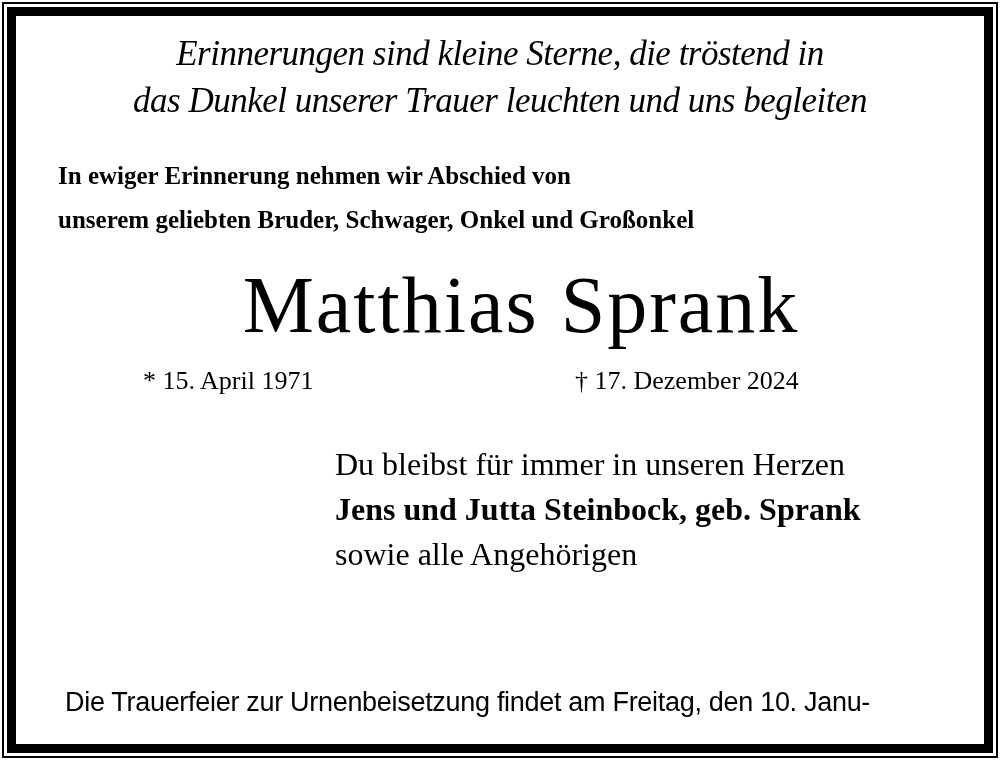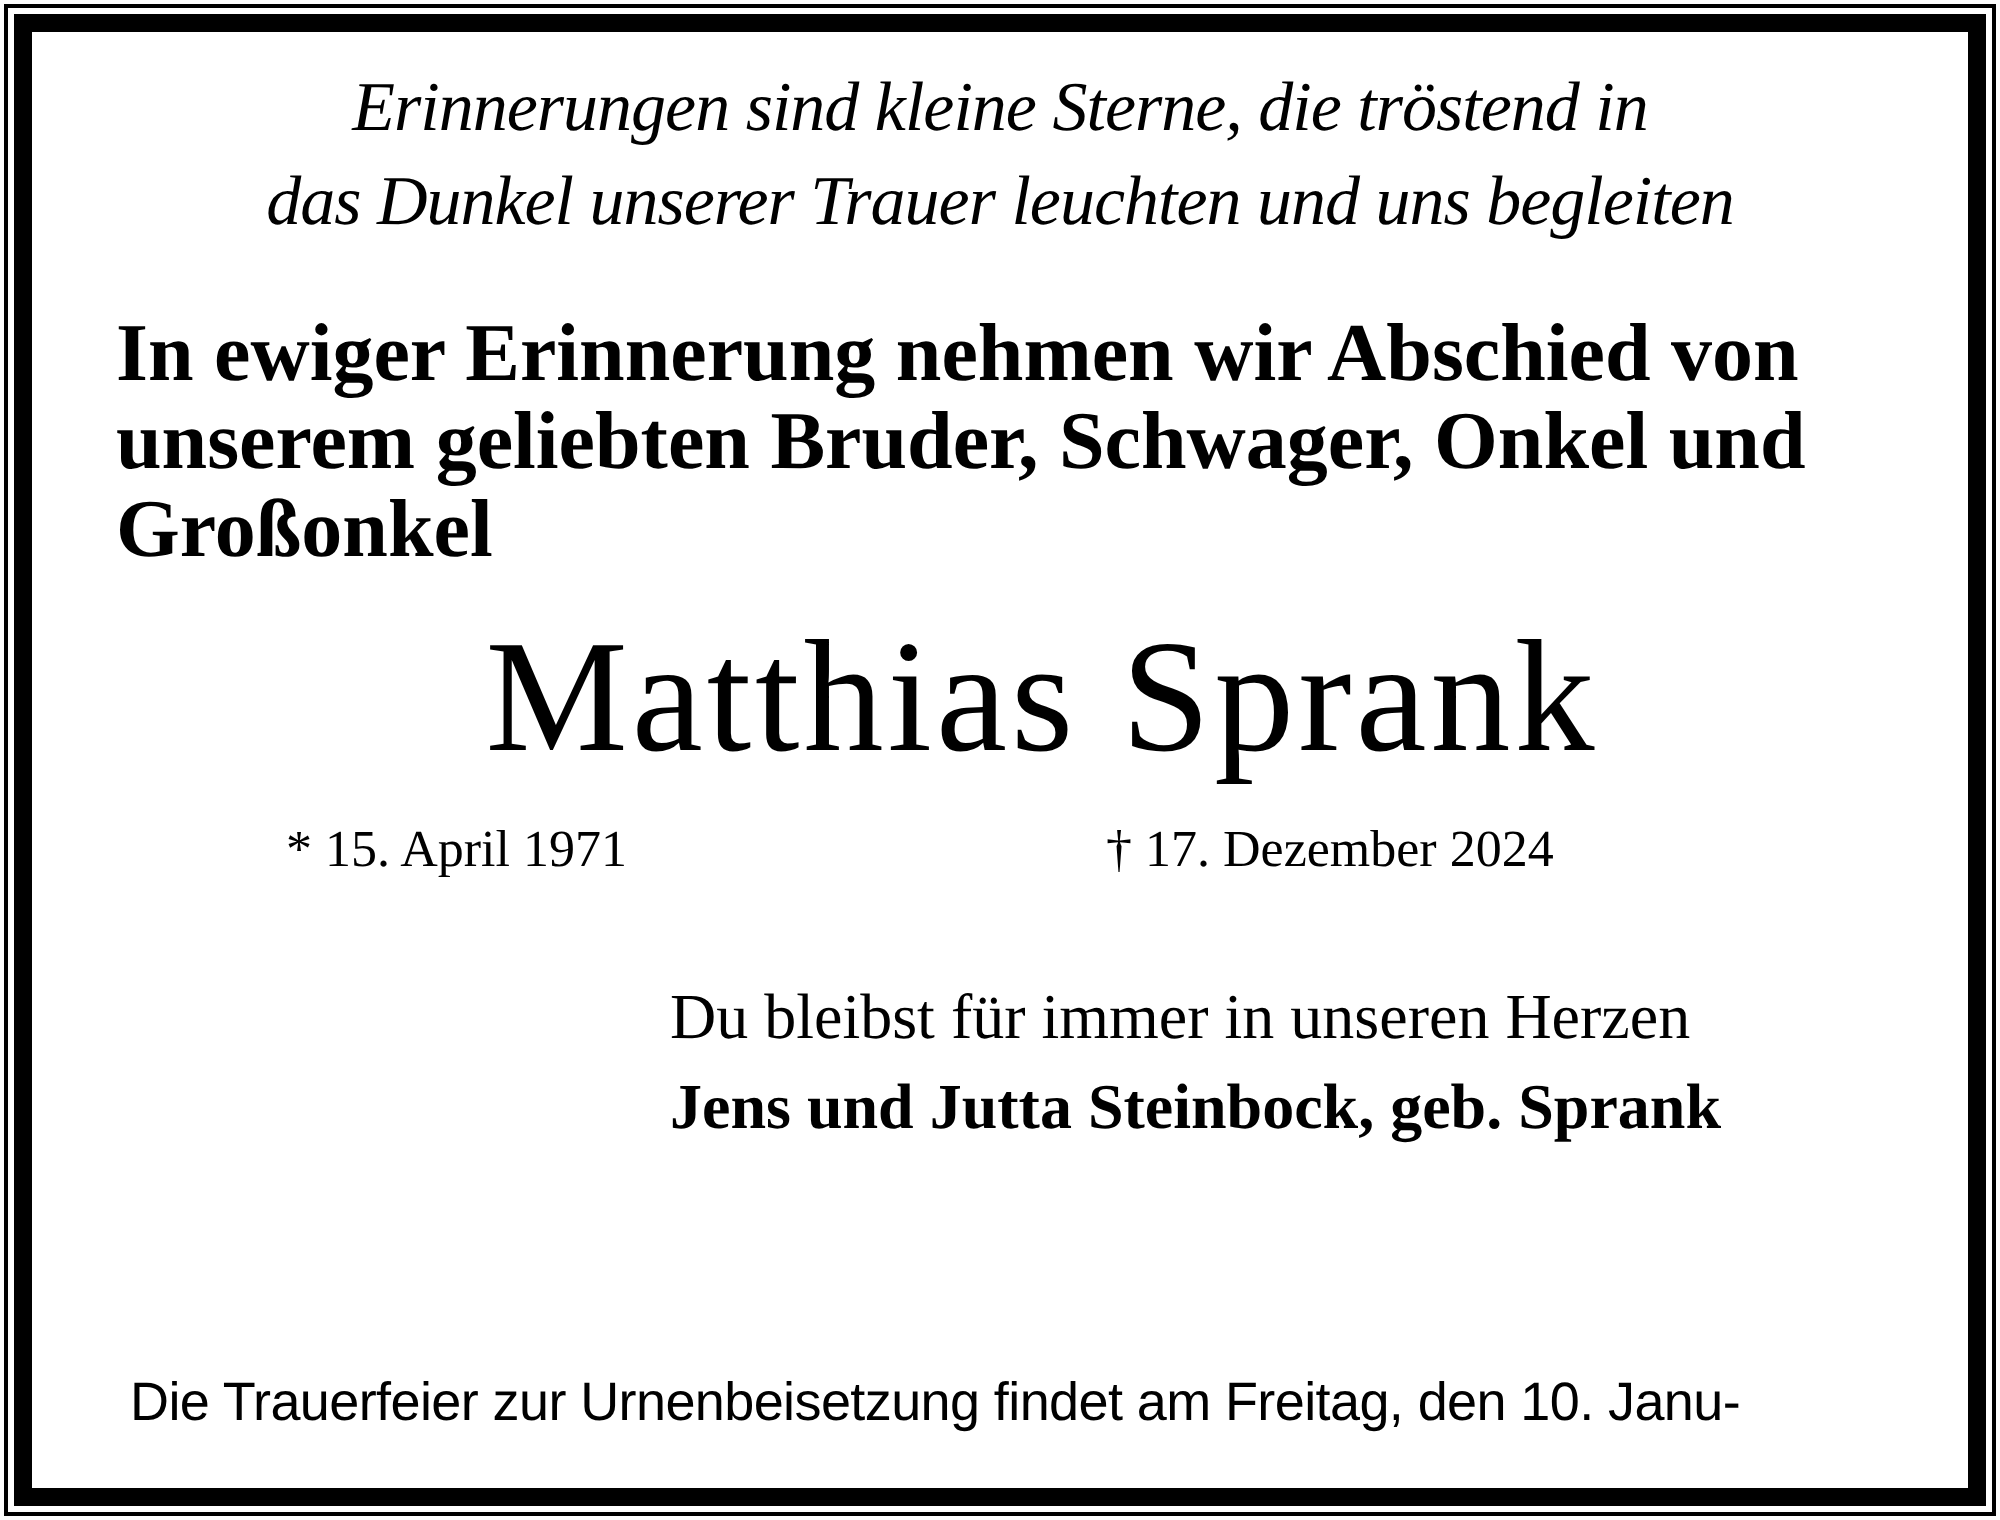--- a/index.html
+++ b/index.html
@@ -35,42 +35,42 @@
     margin-top: 14px;
     text-align: center;
     font-style: italic;
     font-size: 35px;
     line-height: 47px;
     letter-spacing: -0.5px;
   }
   .announcement {
     margin: 30px 12px 0 42px;
     font-weight: bold;
-    font-size: 41px;
+    font-size: 25px;
     line-height: 44px;
   }
   .deceased-name {
     margin: 18px 0 0 0;
     height: 90px;
     text-align: center;
     font-size: 80px;
     font-weight: normal;
     line-height: 90px;
     letter-spacing: 2px;
     white-space: nowrap;
     padding-left: 42px;
   }
   .dates {
     position: relative;
     margin-top: 16px;
     height: 38px;
     font-size: 26px;
   }
   .dates .birth { position: absolute; left: 127px; top: 0; }
-  .dates .death { position: absolute; left: 537px; top: 0; }
+  .dates .death { position: absolute; left: 559px; top: 0; }
   .mourners {
     margin: 38px 0 0 319px;
     font-size: 32px;
     line-height: 45px;
   }
   .mourners .strong { font-weight: bold; }
   .funeral {
     margin: 28px 0 0 49px;
     font-family: "Liberation Sans", sans-serif;
     font-size: 27px;
@@ -100,20 +100,21 @@
         <h1 class="deceased-name">Matthias Sprank</h1>
 
         <div class="dates">
           <span class="birth">* 15. April 1971</span>
           <span class="death">† 17. Dezember 2024</span>
         </div>
 
         <div class="mourners">
           <div>Du bleibst für immer in unseren Herzen</div>
           <div class="strong">Jens und Jutta Steinbock, geb. Sprank</div>
+          <div>sowie alle Angehörigen</div>
         </div>
 
         <div class="funeral">
           <div>Die Trauerfeier zur Urnenbeisetzung findet am Freitag, den 10. Janu-</div>
           
         </div>
 
       </div>
     </div>
   </div>

